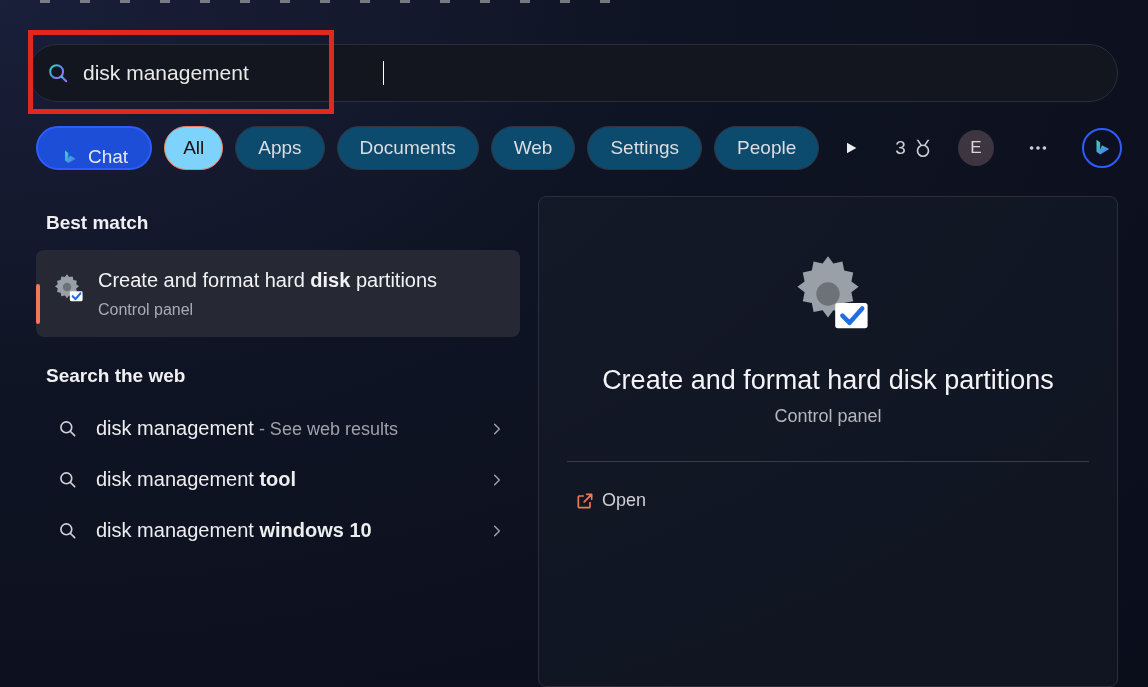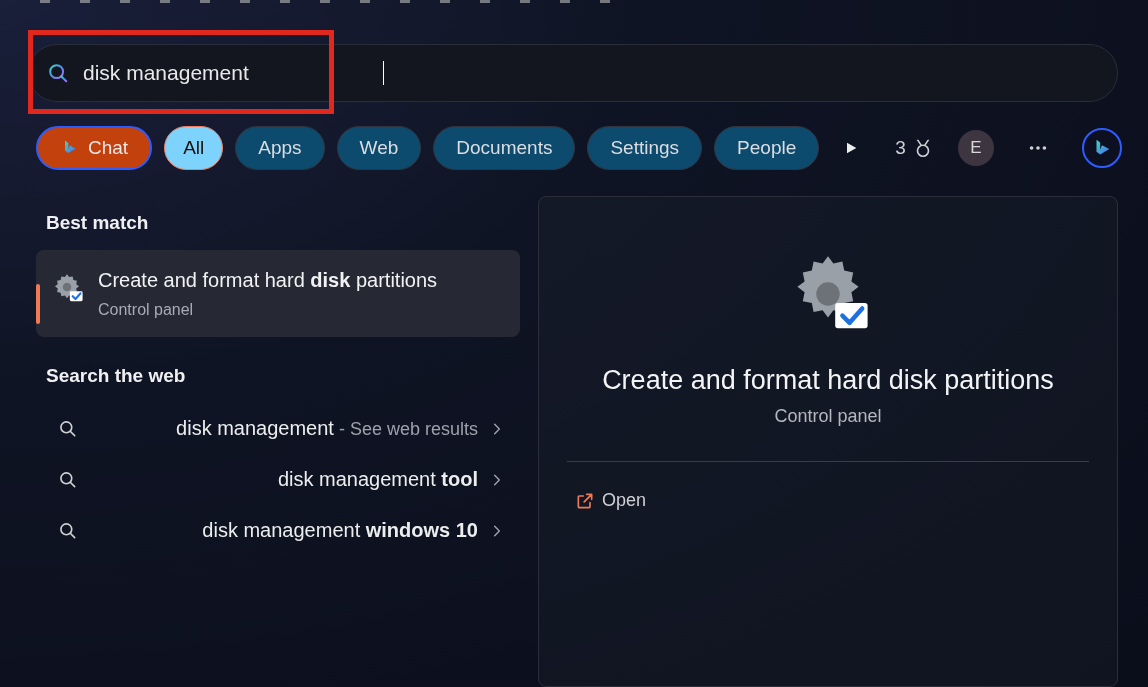--- a/index.html
+++ b/index.html
@@ -92,23 +92,24 @@
     display: inline-flex;
     align-items: center;
     gap: 8px;
     font-size: 19px;
     background: #0c4a6e;
     border: 1px solid #32353f;
     color: #dcdde1;
     cursor: pointer;
   }
   .pill.chat {
-    background: #c2410c;
+    background: #1d4ed8;
     border: 2px solid #2d5dff;
     color: #e8e8e8;
+    align-items: flex-end;
   }
   .pill.all {
     background: #7dd3fc;
     border-color: #f08060;
     color: #1a0f0a;
     padding: 0 18px;
   }
   .right-cluster {
     margin-left: auto;
     display: flex;
@@ -209,27 +210,26 @@
   .best-title b { font-weight: 700; }
   .best-sub {
     font-size: 16px;
     color: #a9abb4;
     margin-top: 6px;
   }
 
   .web-item {
     display: flex;
     align-items: center;
-    gap: 12px;
+    gap: 18px;
     padding: 14px 16px 14px 22px;
     border-radius: 6px;
     font-size: 20px;
     color: #eceded;
     cursor: pointer;
-    text-align: right;
   }
   .web-item .sicon { width: 20px; height: 20px; flex-shrink: 0; }
   .web-item .txt { flex: 1; }
   .web-item .txt .muted { color: #9ea0aa; font-size: 18px; }
   .web-item .chev { color: #9ea0aa; }
 
   .preview-icon {
     width: 90px; height: 90px;
     margin-top: 22px;
     position: relative;
@@ -317,24 +317,24 @@
     </svg>
     <span>Chat</span>
   </div>
   <div class="pill all">
       <span>All</span>
     </div>
   <div class="pill">
       <span>Apps</span>
     </div>
   <div class="pill">
+      <span>Documents</span>
+    </div>
+  <div class="pill">
       <span>Web</span>
-    </div>
-  <div class="pill">
-      <span>Documents</span>
     </div>
   <div class="pill">
       <span>Settings</span>
     </div>
   <div class="pill">
       <span>People</span>
     </div>
 
   <div class="right-cluster">
     <div class="ic-btn">

